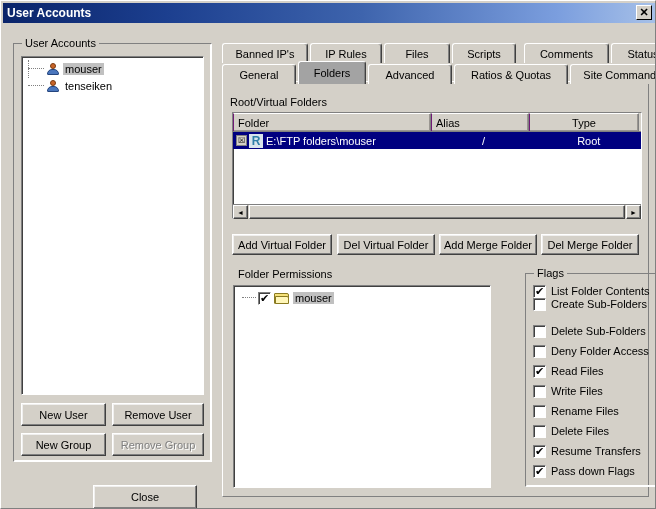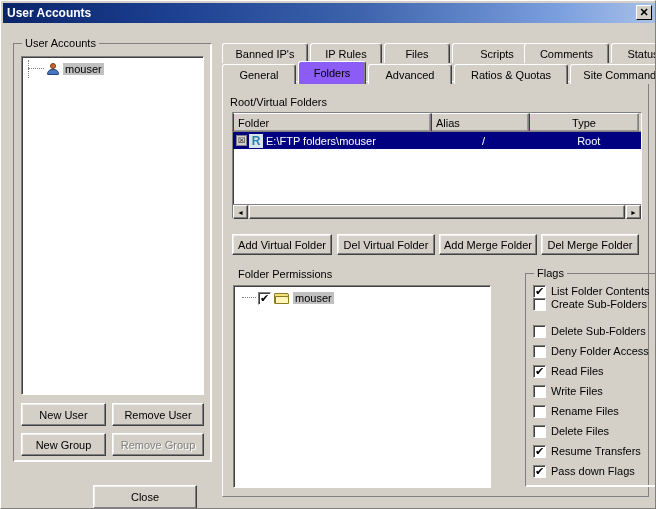--- a/index.html
+++ b/index.html
@@ -173,21 +173,21 @@
     border-bottom: none;
     box-shadow: inset -1px 0 0 #808080;
     box-sizing: border-box;
     display: flex; align-items: center; justify-content: center;
     font-size: 11px;
     border-radius: 3px 3px 0 0;
     cursor: default;
     user-select: none;
   }
   .tab.active {
-    background: #8b5cf6;
+    background: #a3a3a3;
     height: 23px;
     z-index: 5;
     border-bottom: none;
     box-shadow: inset -1px 0 0 #808080;
     font-weight: normal;
   }
   #tabpage {
     position: absolute;
     left: 221px; top: 80px;
     width: 427px; height: 416px;
@@ -370,37 +370,45 @@
     <div style="position:relative; padding-top:3px;">
       <div class="tree-vline" style="top:3px; height:18px;"></div>
       <div class="tree-row">
         <span class="tree-dots"></span>
         <span class="user-icon">
             <span class="head"></span>
             <span class="body"></span>
           </span>
         <span class="sel-gray">mouser</span>
       </div>
+      <div class="tree-row">
+        <span class="tree-dots"></span>
+        <span class="user-icon">
+            <span class="head"></span>
+            <span class="body"></span>
+          </span>
+        <span class="label-plain">tenseiken</span>
+      </div>
     </div>
   </div>
 
   <div class="btn" id="btn-new-user">New User</div>
   <div class="btn" id="btn-remove-user">Remove User</div>
   <div class="btn" id="btn-new-group">New Group</div>
   <div class="btn disabled" id="btn-remove-group">Remove Group</div>
   <div class="btn" id="btn-close">Close</div>
 
   <div id="tabpage"></div>
 
   <div id="tabstrip">
 
     <div class="tab" style="left:0px;  top:0px; width:86px;">Banned IP's</div>
     <div class="tab" style="left:88px; top:0px; width:72px;">IP Rules</div>
     <div class="tab" style="left:162px;top:0px; width:66px;">Files</div>
-    <div class="tab" style="left:230px;top:0px; width:90px;">Scripts</div>
+    <div class="tab" style="left:230px;top:0px; width:64px;">Scripts</div>
     <div class="tab" style="left:302px;top:0px; width:85px;">Comments</div>
     <div class="tab" style="left:389px;top:0px; width:64px;">Status</div>
 
     <div class="tab" style="left:0px;  top:21px; width:74px;">General</div>
     <div class="tab active" style="left:76px; top:18px; width:68px;">Folders</div>
     <div class="tab" style="left:146px;top:21px; width:84px;">Advanced</div>
     <div class="tab" style="left:232px;top:21px; width:114px;">Ratios &amp; Quotas</div>
     <div class="tab" style="left:348px;top:21px; width:105px;">Site Commands</div>
   </div>
 

